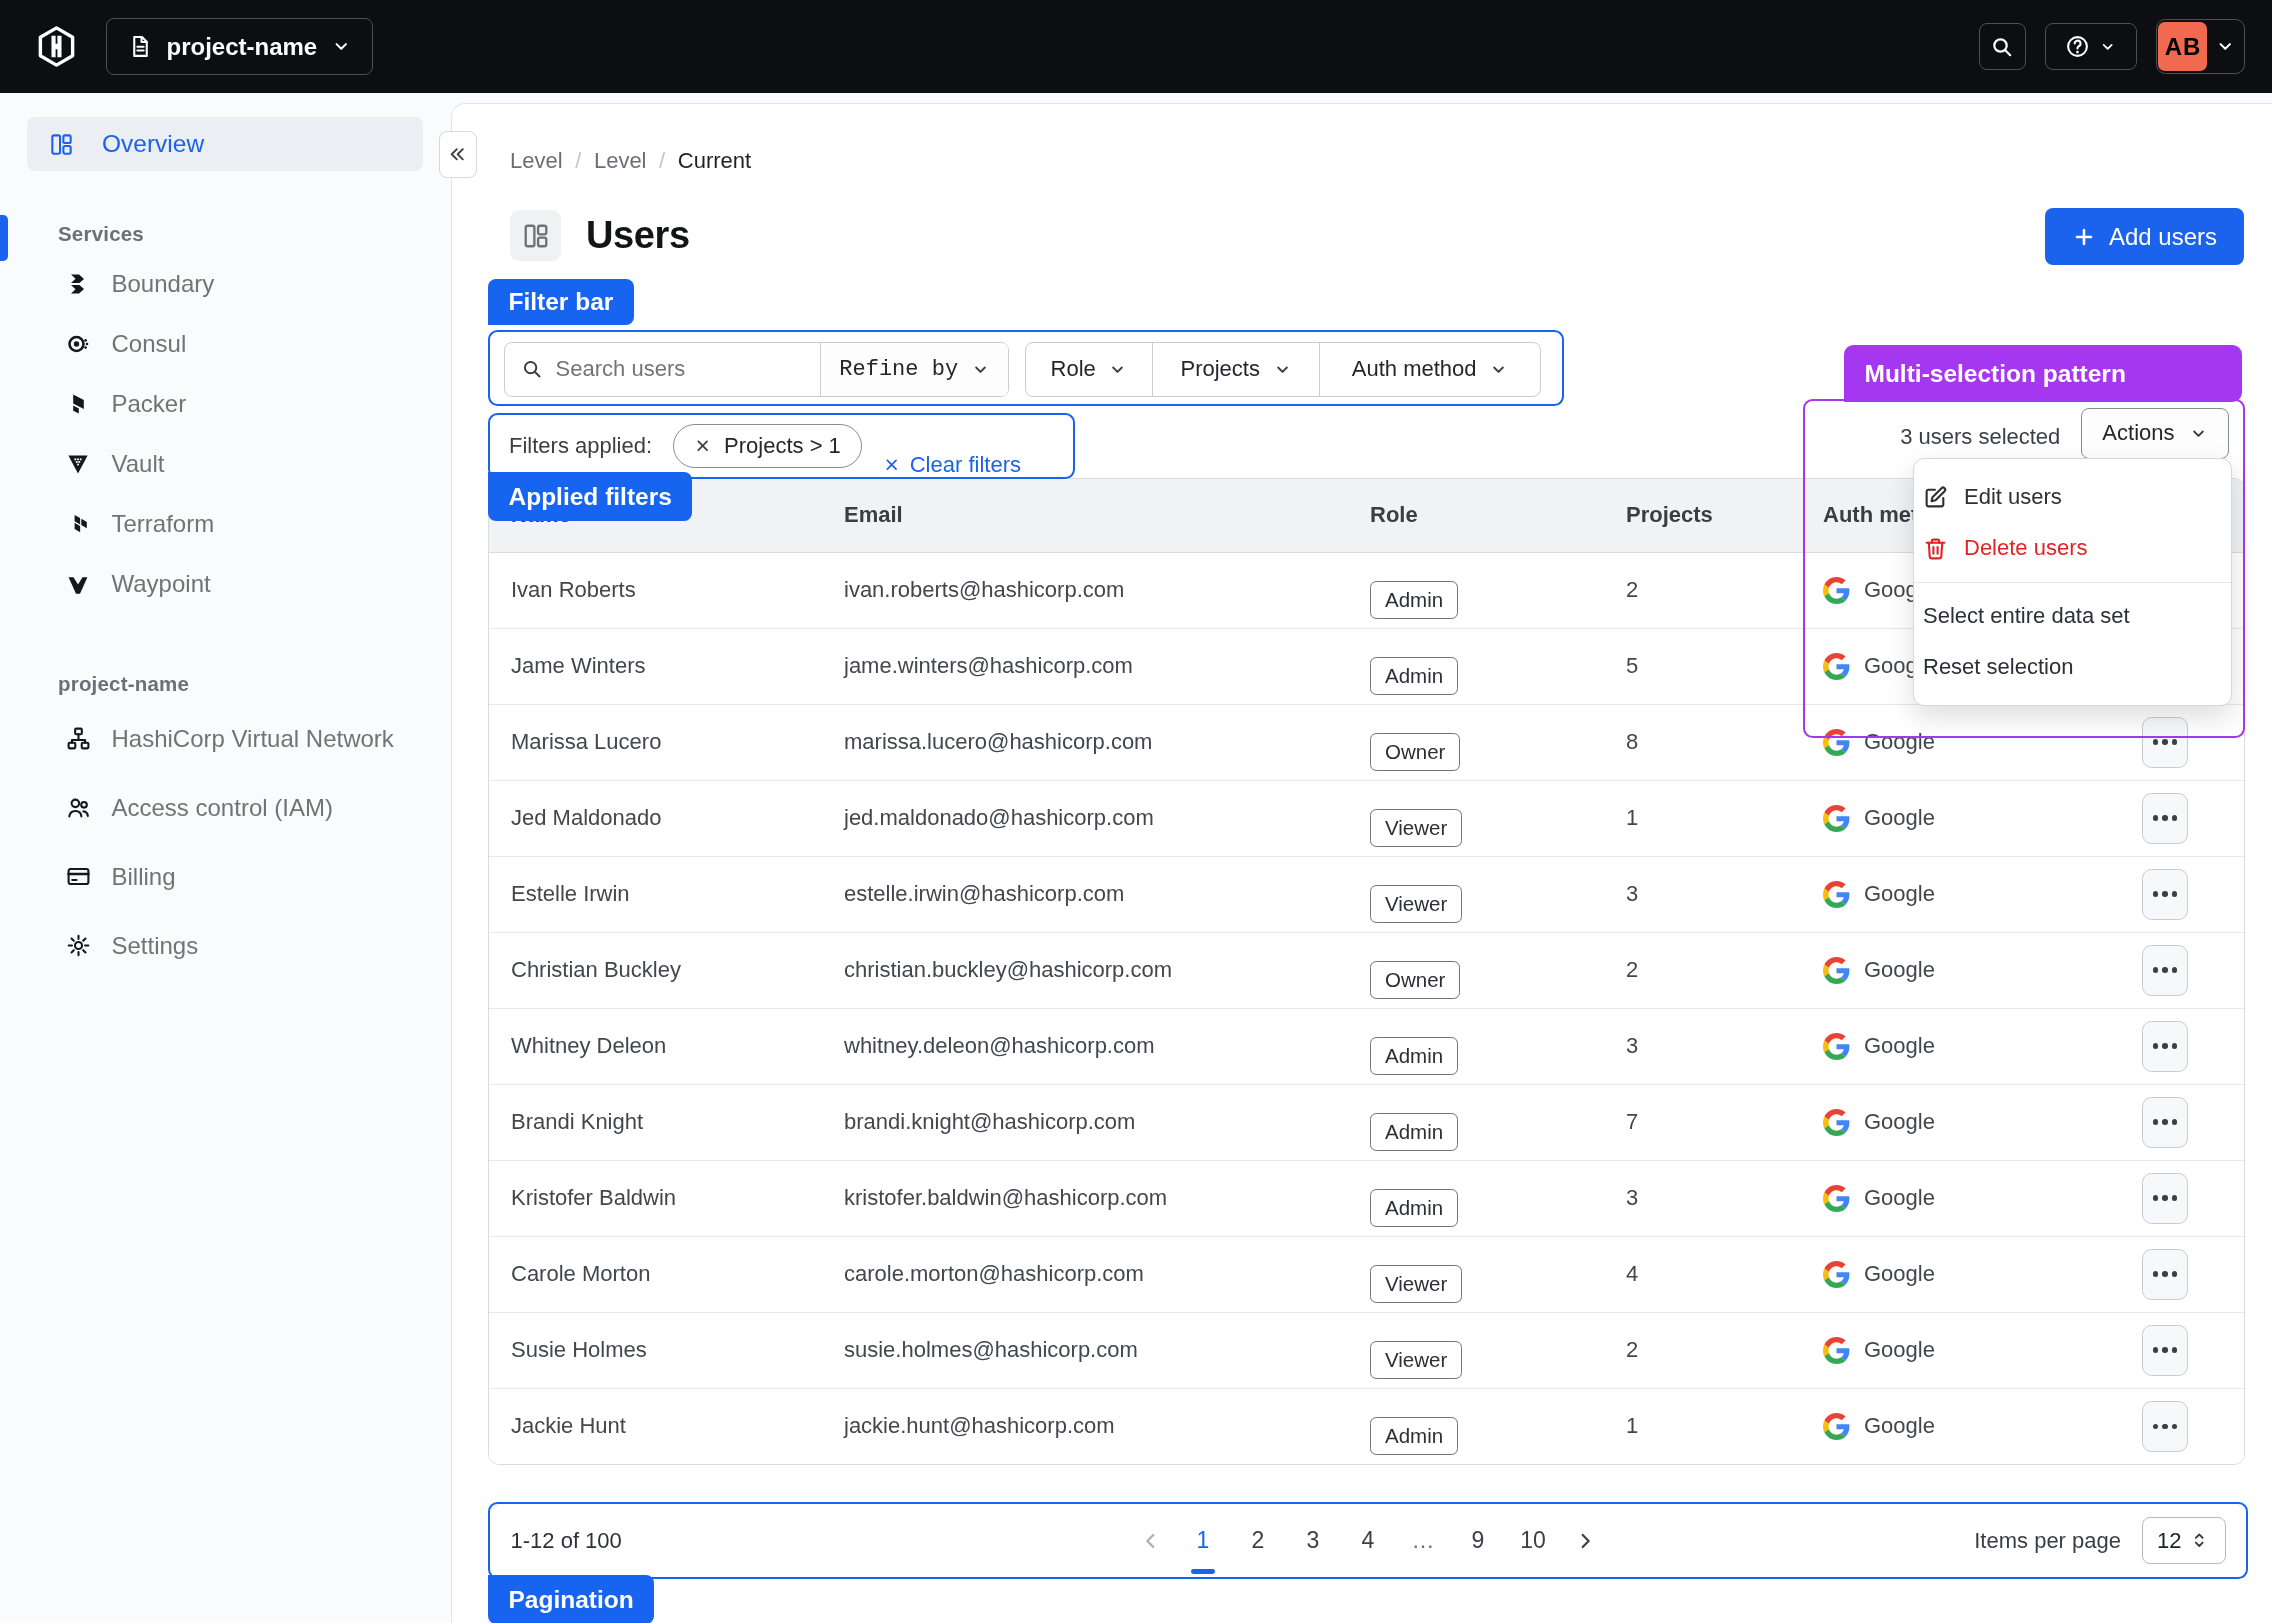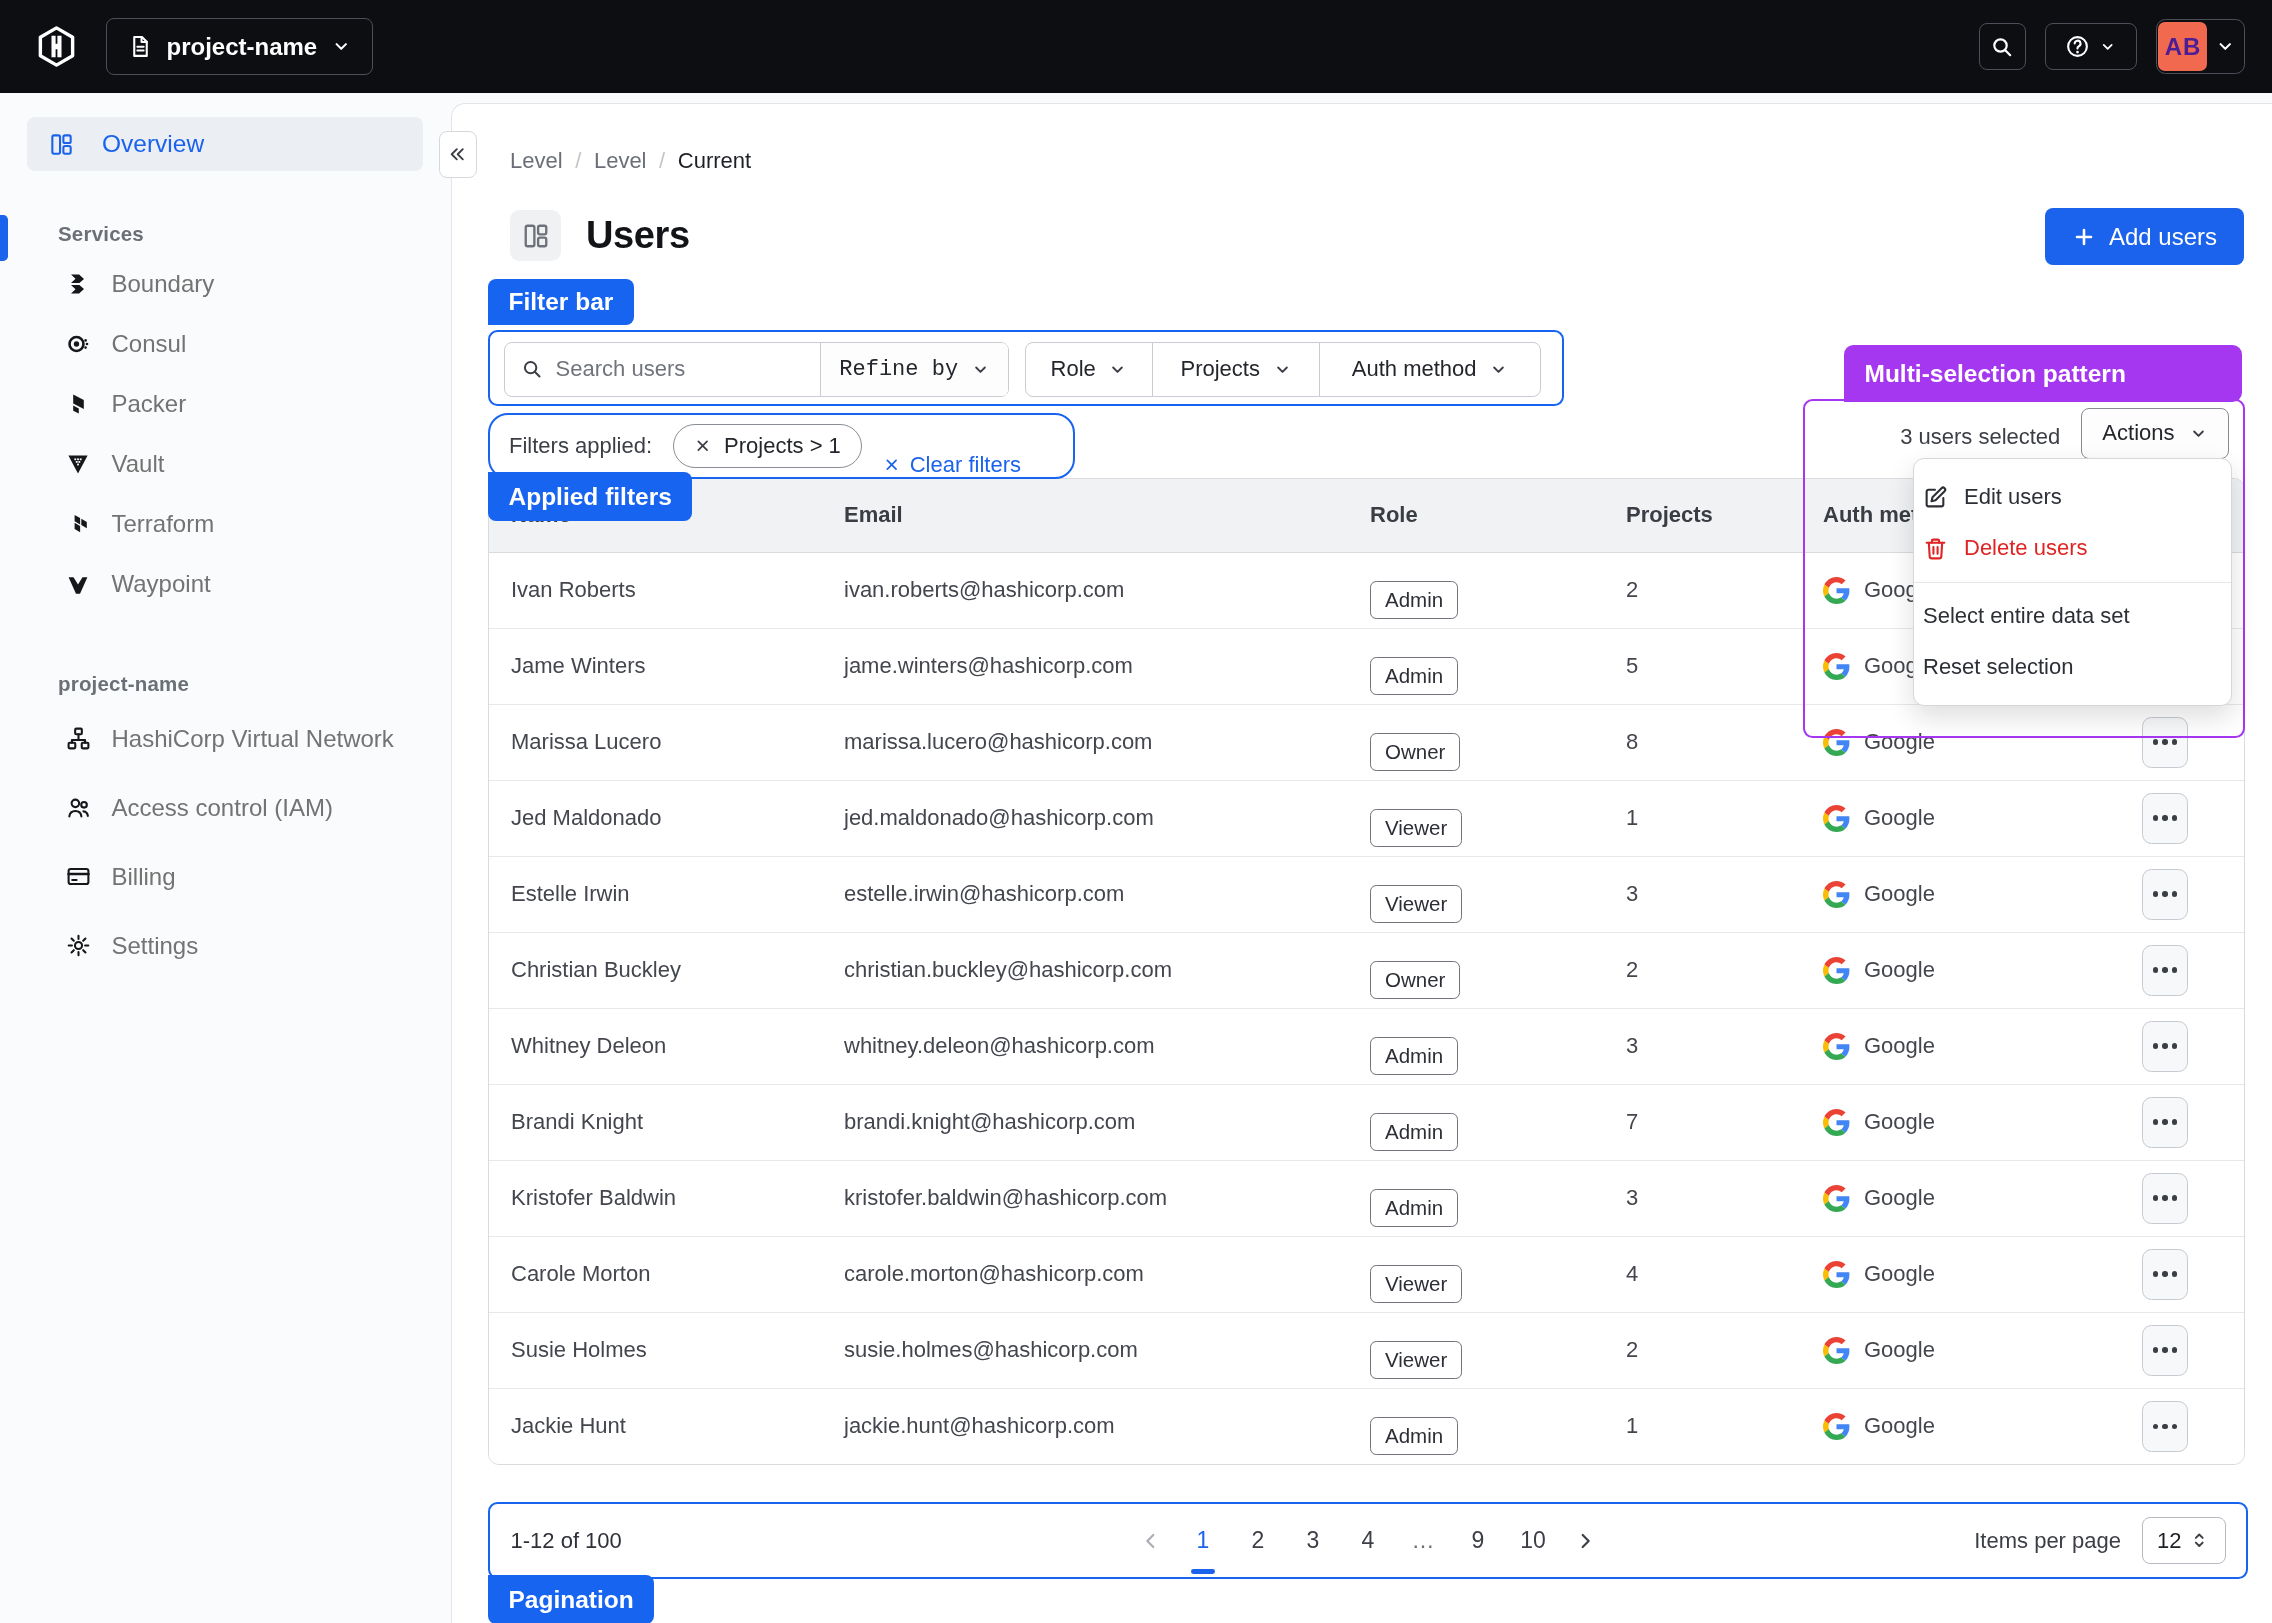--- a/index.html
+++ b/index.html
@@ -20,21 +20,21 @@
     border:1.6px solid #4c4f57; border-radius:8px; padding:0 20.5px; cursor:pointer; }
   .switcher .txt { color:#fff; font-size:24px; font-weight:700; }
   .navicon { color:#fff; }
   .navbtn { height:47px; border:1.6px solid #4c4f57; border-radius:8px;
     display:flex; align-items:center; justify-content:center; color:#fff; cursor:pointer; }
   .navbtn.sq { width:47px; }
   .navbtn.help { width:92px; gap:9.5px; }
   .avatar-group { height:55px; border:1.6px solid #4c4f57; border-radius:9.5px;
     display:flex; align-items:center; padding:1.6px; cursor:pointer; }
   .avatar { width:49px; height:49px; border-radius:7px; background:#f16a50;
-    color:#4c1d95; font-size:24px; font-weight:700; display:flex; align-items:center;
+    color:#000000; font-size:24px; font-weight:700; display:flex; align-items:center;
     justify-content:center; letter-spacing:0.8px; }
   .avatar-group .chev { width:35px; display:flex; justify-content:center; color:#fff; }
 
   
   .sidebar { position:absolute; left:0; top:93px; width:451px; bottom:0;
     background:#fafbfc; padding-top:24px; z-index:5; }
   .active-bar { position:absolute; left:0; top:122px; width:8px; height:46px;
     background:var(--blue); border-radius:0 4.7px 4.7px 0; }
   .side-pill { margin:0 28px 0 27px; height:54px; background:#ebeef2; border-radius:8px;
     display:flex; align-items:center; gap:28px; padding-left:22px; cursor:pointer; }
@@ -96,21 +96,21 @@
   .dd-group { position:absolute; left:535px; top:9.5px; height:55px;
     border:1.6px solid #c9ccd2; border-radius:8px; display:flex; background:#fff; }
   .dd-item { display:flex; align-items:center; justify-content:center; gap:12.6px;
     font-size:22px; color:#23262b; cursor:pointer; }
   .dd-item + .dd-item { border-left:1.6px solid #c9ccd2; }
   .dd-item.w1 { width:126px; } .dd-item.w2 { width:167px; } .dd-item.w3 { width:221px; }
   .chev-ic { color:#3b3e45; }
 
   
   .applied-box { left:36px; top:309px; width:587px; height:66px; display:flex;
-    align-items:center; gap:20.5px; padding:0 19px;border-radius:20px; }
+    align-items:center; gap:20.5px; padding:0 19px; }
   .applied-lbl { font-size:22px; color:#3b3e45; }
   .chip { height:44px; border:1.6px solid #898d94; border-radius:22px; display:flex;
     align-items:center; gap:12.6px; padding:0 20.5px; cursor:pointer; background:#fff; }
   .chip .x { color:#3b3e45; } .chip .t { font-size:22px; color:#23262b; }
   .clear-link { display:flex; align-items:center; gap:9.5px; color:var(--blue);
     font-size:22px; font-weight:500; cursor:pointer;margin-top:37px; }
 
   
   .tbl-wrap { position:absolute; left:36px; top:374px; width:1757px;
     border:1.6px solid #d9dbdf; border-radius:11px; overflow:hidden; background:#fff; }

